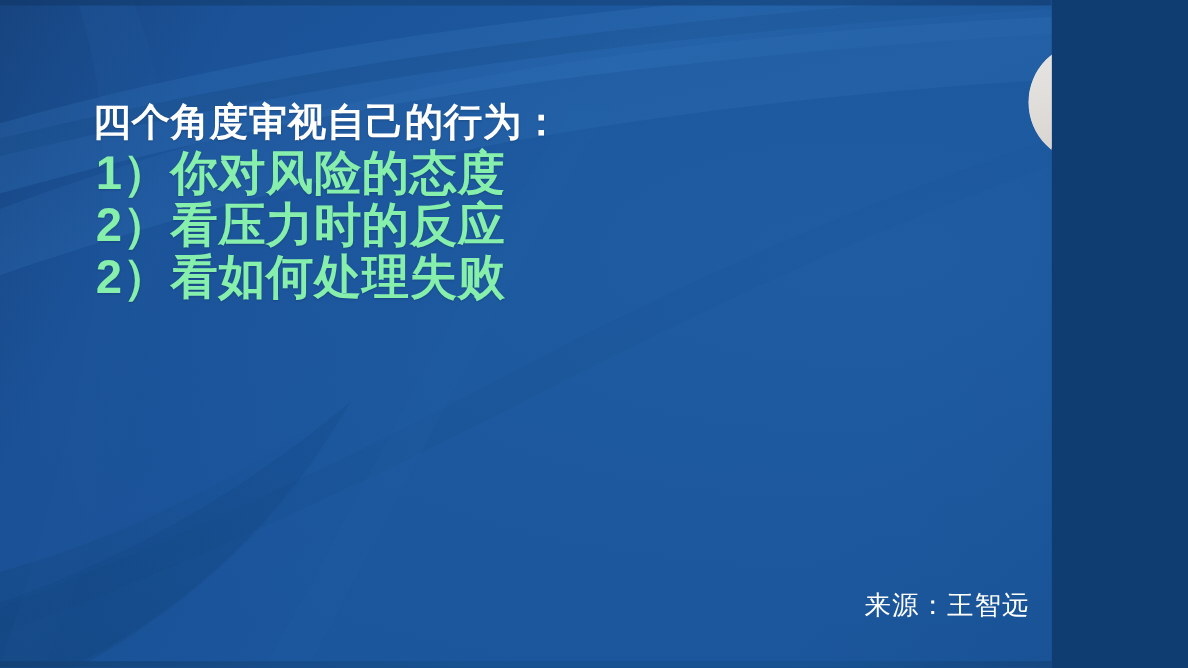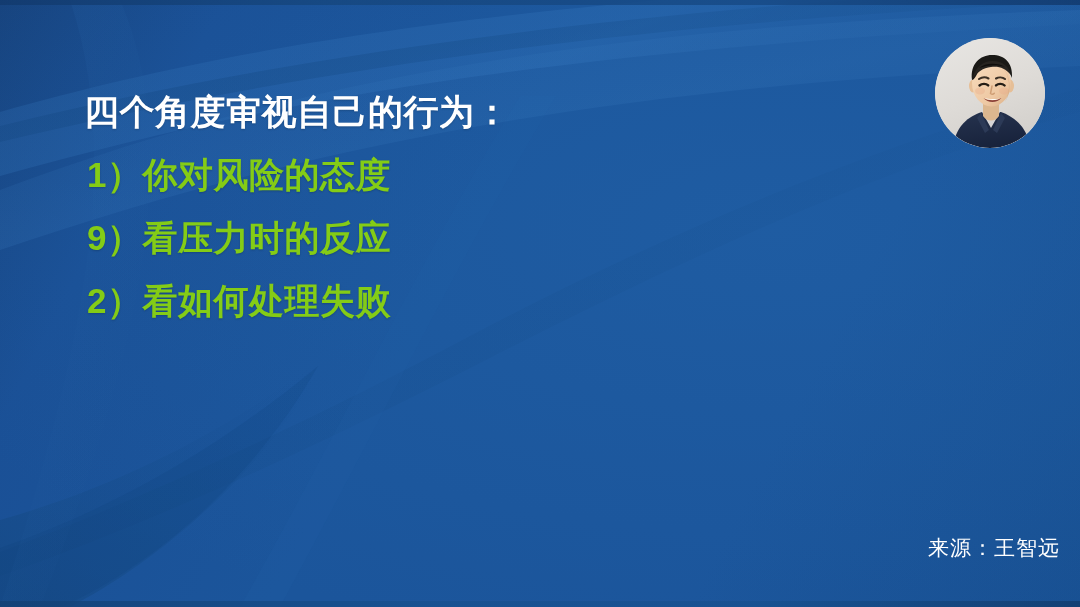--- a/index.html
+++ b/index.html
@@ -9,21 +9,21 @@
   }
   body {
     width: 1080px;
     height: 607px;
     overflow: hidden;
     font-family: "Liberation Sans", "DejaVu Sans", sans-serif;
   }
 
   #slide {
     position: relative;
-    width: 1080px;
+    width: 956px;
     height: 607px;
     overflow: hidden;
     background: #1b559b;
   }
 
   
   .bg-layer {
     position: absolute;
     inset: 0;
     width: 1080px;
@@ -65,29 +65,28 @@
   .headline {
     color: #ffffff;
     font-size: 35px;
     font-weight: bold;
     line-height: 47px;
     letter-spacing: 0.5px;
     white-space: nowrap;
     text-shadow: 0 1px 2px rgba(0,0,0,0.18);
   }
   .list-line {
-    color: #84cc16;
-    font-size: 35px;
+    color: #86efac;
+    font-size: 43px;
     font-weight: bold;
     line-height: 47px;
     letter-spacing: 0.5px;
     white-space: nowrap;
     padding-left: 3px;
     text-shadow: 0 1px 2px rgba(0,0,0,0.18);
-    margin-top: 16px;
   }
 
   
   #avatar {
     position: absolute;
     left: 935px;
     top: 38px;
     width: 110px;
     height: 110px;
     border-radius: 50%;
@@ -96,21 +95,21 @@
   }
   #avatar svg { display: block; }
 
   
   #source-credit {
     position: absolute;
     right: 20px;
     top: 534px;
     color: #ffffff;
     font-family: "Liberation Serif", "DejaVu Serif", serif;
-    font-size: 21px;
+    font-size: 24px;
     letter-spacing: 1px;
     white-space: nowrap;
   }
 </style>
 </head>
 <body>
 
 <div id="slide">
 
   <div class="bg-layer">
@@ -163,21 +162,21 @@
       <path d="M 240,607 C 340,430 420,260 520,96 L 556,96 C 454,266 372,438 280,607 Z" fill="#2f72ba" opacity="0.07"></path>
     </svg>
 
     <div class="edge-top"></div>
     <div class="edge-bottom"></div>
   </div>
 
   <div id="text-block">
     <div class="headline">四个角度审视自己的行为：</div>
     <div class="list-line">1）你对风险的态度</div>
-    <div class="list-line">9）看压力时的反应</div>
+    <div class="list-line">2）看压力时的反应</div>
     <div class="list-line">2）看如何处理失败</div>
   </div>
 
   <div id="avatar">
     <svg width="110" height="110" viewBox="0 0 110 110">
       <defs>
         <clipPath id="avClip">
             <circle cx="55" cy="55" r="55"></circle>
           </clipPath>
         <linearGradient id="avBg" x1="0" y1="0" x2="0.4" y2="1">

